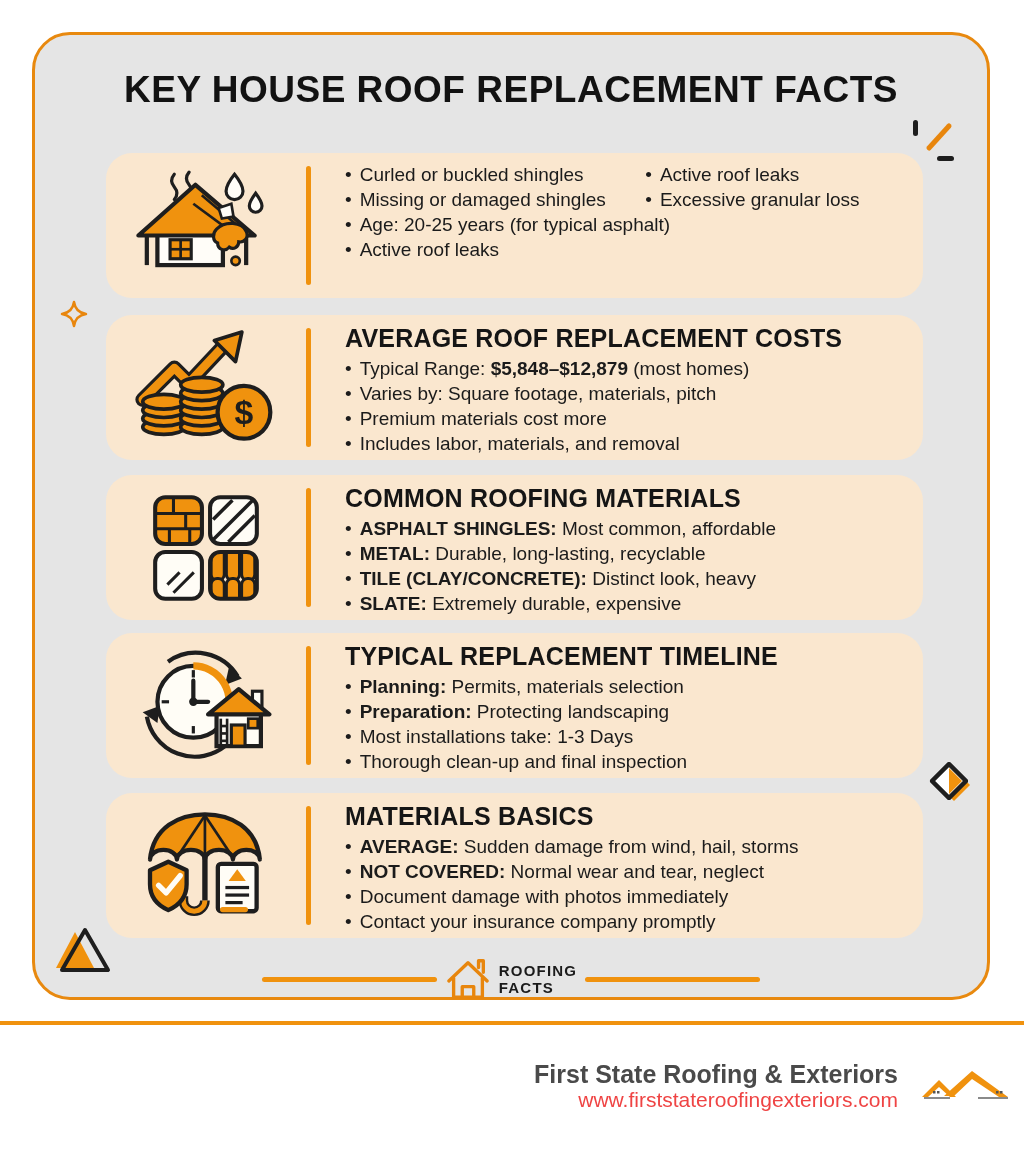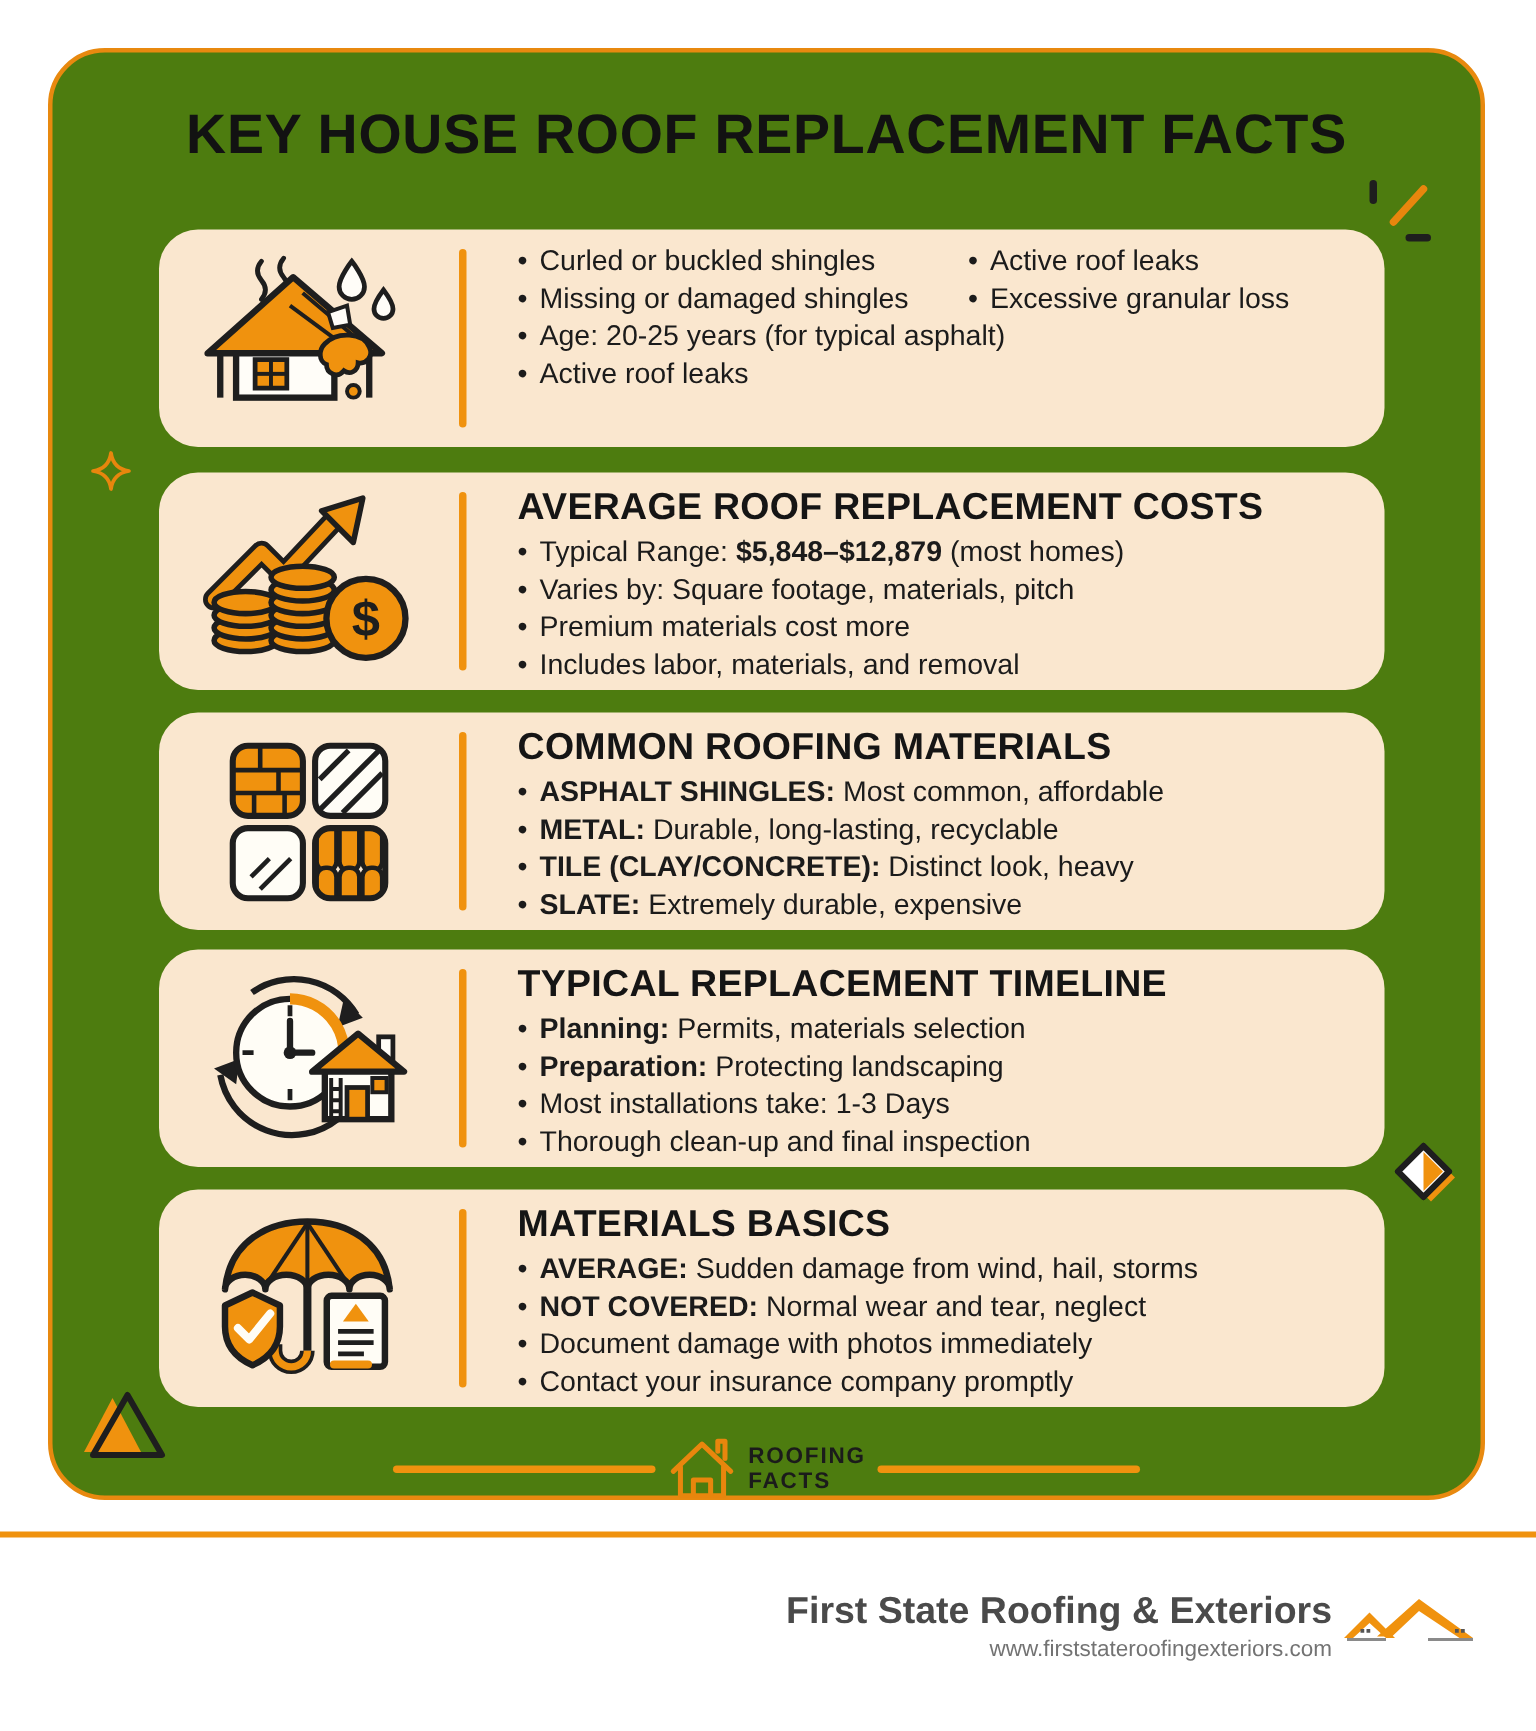--- a/index.html
+++ b/index.html
@@ -1,20 +1,20 @@
 <!DOCTYPE html>
 <html><head>
 <meta charset="utf-8">
 <style>
   html,body{margin:0;padding:0;background:#ffffff;}
   body{width:1024px;height:1154px;position:relative;overflow:hidden;
        font-family:"Liberation Sans", sans-serif;color:#1b1b1b;}
 
   .frame{position:absolute;left:32px;top:32px;width:952px;height:962px;
-         border:3px solid #E8890F;border-radius:38px;background:#4d7c0f;}
+         border:3px solid #E8890F;border-radius:38px;background:#e5e5e5;}
 
   .page-title{position:absolute;top:34px;left:0;right:0;margin:0;text-align:center;
         font-size:37px;font-weight:700;letter-spacing:.5px;color:#121212;}
 
   .card{position:absolute;left:71px;width:817px;height:145px;background:#FAE7CF;
         border-radius:26px;display:flex;}
   .icon-box{width:200px;display:flex;align-items:center;justify-content:center;flex:none;}
   .vdivider{width:5px;border-radius:3px;background:#F0920E;margin:13px 0;flex:none;}
   .content{flex:1;padding:9px 0 0 34px;min-width:0;}
   .content h2{margin:0 0 3px 0;font-size:25px;font-weight:700;letter-spacing:.2px;color:#151515;}
@@ -30,24 +30,24 @@
   .logo-text{font-size:15px;font-weight:700;letter-spacing:1.2px;line-height:17px;color:#1b1b1b;}
 
   .deco{position:absolute;}
   .spark{left:905px;top:118px;}
   .sparkle{left:60px;top:300px;}
   .diamond{left:928px;top:760px;}
   .triangles{left:54px;top:924px;}
 
   .bottom-rule{position:absolute;left:0;top:1021px;width:1024px;height:4px;background:#F0920E;}
 
-  .branding{position:absolute;top:1060px;right:38px;display:flex;gap:6px;}
+  .branding{position:absolute;top:1060px;right:12px;display:flex;align-items:center;gap:22px;}
   .brand-text{text-align:right;}
   .brand-company{font-size:25px;font-weight:700;color:#4A4A4A;line-height:28px;}
-  .brand-url{font-size:15px;color:#737373;line-height:24px;}
+  .brand-url{font-size:21px;color:#ef4444;line-height:24px;}
 </style>
 </head>
 <body>
 
 <div class="frame">
 
   <h1 class="page-title">KEY HOUSE ROOF REPLACEMENT FACTS</h1>
 
   <section class="card" style="top:118px">
     <div class="icon-box">

